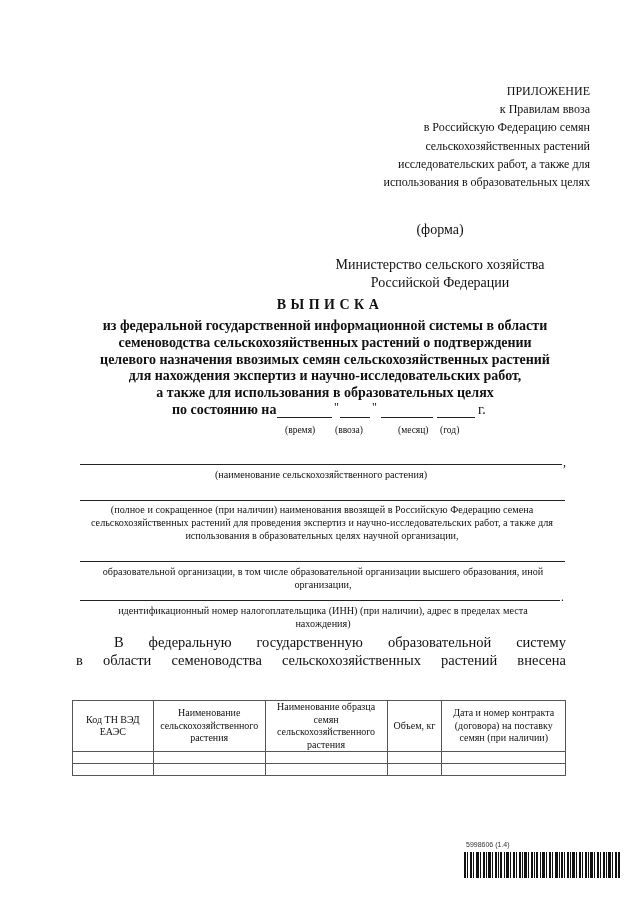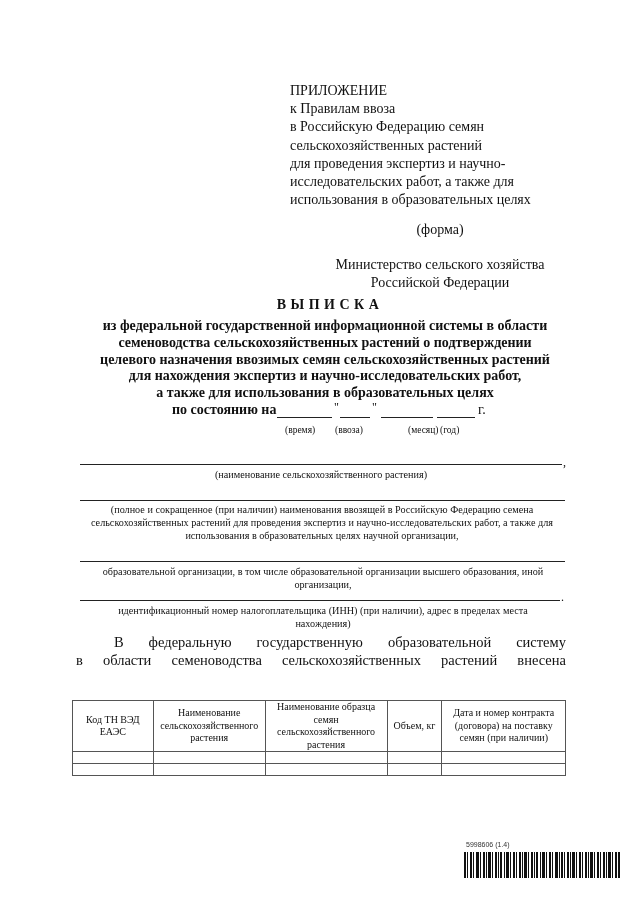--- a/index.html
+++ b/index.html
@@ -1,19 +1,19 @@
 <!DOCTYPE html>
 <html><head>
 <meta charset="utf-8">
 <style>
   * { margin: 0; padding: 0; box-sizing: border-box; }
   html, body { width: 640px; height: 905px; background: #ffffff; overflow: hidden; }
   body { position: relative; font-family: "Liberation Serif", "DejaVu Serif", serif; color: #111; }
 
-  .appendix { position: absolute; left: 290px; top: 82px; width: 300px; text-align: left; font-size: 14px; line-height: 18.2px; }
+  .appendix { position: absolute; left: 290px; top: 82px; width: 300px; text-align: right; font-size: 12px; line-height: 18.2px; }
   .forma { position: absolute; left: 290px; top: 222px; width: 300px; text-align: center; font-size: 14px; }
   .ministry { position: absolute; left: 290px; top: 256px; width: 300px; text-align: center; font-size: 14px; line-height: 17.5px; }
 
   .title { position: absolute; left: 0; top: 297px; width: 640px; text-align: center; font-size: 14px; font-weight: bold; letter-spacing: 4.5px; padding-left: 20px; }
   .subtitle { position: absolute; left: 70px; top: 318px; width: 510px; text-align: center; font-size: 14px; font-weight: bold; line-height: 16.8px; }
 
   .date-row { position: absolute; left: 0; top: 402px; width: 640px; height: 40px; }
   .date-row .lbl { position: absolute; left: 172px; top: 0; font-size: 14px; font-weight: bold; }
   .blank { position: absolute; height: 1px; background: #222; top: 15px; }
   .quote { position: absolute; top: -2px; font-size: 12px; }
@@ -37,21 +37,20 @@
   .barcode-text { position: absolute; left: 466px; top: 841px; font-family: "Liberation Sans", "DejaVu Sans", sans-serif; font-size: 7px; color: #333; }
 </style>
 </head>
 <body>
 
 <div class="appendix">
   <div>ПРИЛОЖЕНИЕ</div>
   <div>к Правилам ввоза</div>
   <div>в Российскую Федерацию семян</div>
   <div>сельскохозяйственных растений</div>
-  <div>для проведения экспертиз и научно-</div>
   <div>исследовательских работ, а также для</div>
   <div>использования в образовательных целях</div>
 </div>
 
 <div class="forma">(форма)</div>
 
 <div class="ministry">
   <div>Министерство сельского хозяйства</div>
   <div>Российской Федерации</div>
 </div>
@@ -70,21 +69,21 @@
   <span class="lbl">по состоянию на</span>
   <span class="blank" style="left:277px;width:55px;"></span>
   <span class="quote" style="left:334px;">"</span>
   <span class="blank" style="left:340px;width:30px;"></span>
   <span class="quote" style="left:372px;">"</span>
   <span class="blank" style="left:381px;width:52px;"></span>
   <span class="blank" style="left:437px;width:38px;"></span>
   <span class="g">г.</span>
   <span class="cap" style="left:285px;">(время)</span>
   <span class="cap" style="left:335px;">(ввоза)</span>
-  <span class="cap" style="left:408px;">(месяц)</span>
+  <span class="cap" style="left:398px;">(месяц)</span>
   <span class="cap" style="left:440px;">(год)</span>
 </div>
 
 <div class="field-line" style="left:80px;top:464px;width:482px;"></div>
 <span class="punct" style="left:563px;top:455px;">,</span>
 <div class="field-cap" style="left:80px;top:468px;width:482px;">(наименование сельскохозяйственного растения)</div>
 
 <div class="field-line" style="left:80px;top:500px;width:485px;"></div>
 <div class="field-cap" style="left:72px;top:503px;width:500px;">(полное и сокращенное (при наличии) наименования ввозящей в Российскую Федерацию семена сельскохозяйственных растений для проведения экспертиз и научно-исследовательских работ, а также для использования в образовательных целях научной организации,</div>
 

